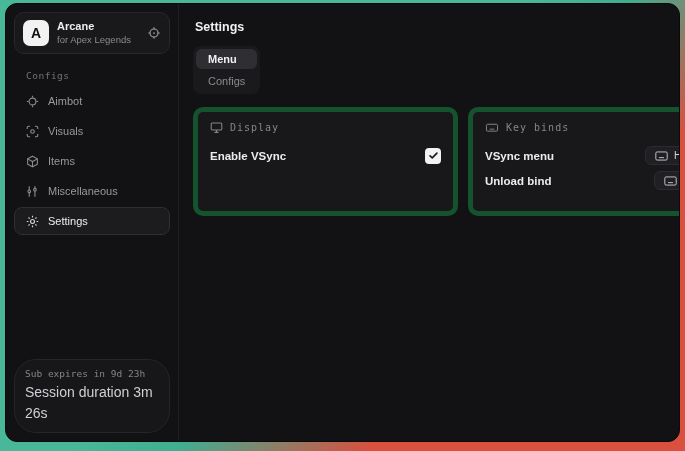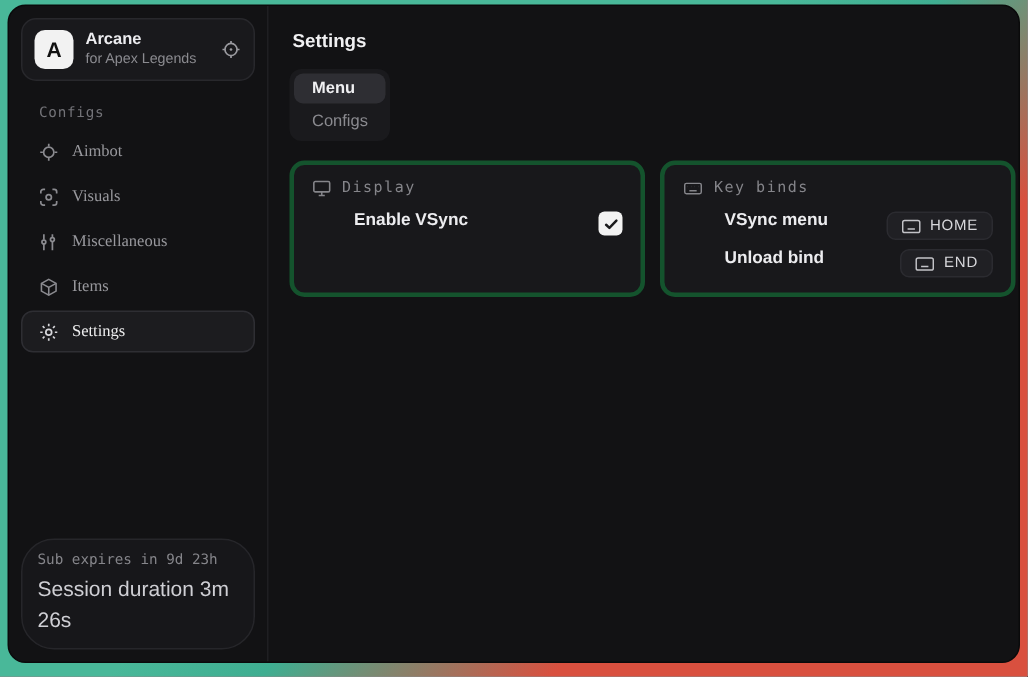--- a/index.html
+++ b/index.html
@@ -32,21 +32,21 @@
   .brand-ico { color:#9a9a9f; display:flex; }
   .cat-label {
     color:#737378; font-size:9.5px; letter-spacing:0.5px;
     font-family:"DejaVu Sans Mono",monospace;
     margin:16px 0 6px 12px;
   }
   .nav { display:flex; flex-direction:column; gap:2px; }
   .nav-item {
     display:flex; align-items:center; gap:9px;
     height:28px; padding:0 11px; border-radius:8px;
-    color:#98989d; font-size:11px; cursor:pointer; border:1px solid transparent;font-family:Liberation Serif, serif;
+    color:#98989d; font-size:11px; cursor:pointer; border:1px solid transparent;
   }
   .nav-item .ni { display:flex; color:#8a8a8f; }
   .nav-item.active { background:#1c1c1f; border-color:#2e2e33; color:#eeeeef; }
   .nav-item.active .ni { color:#d6d6da; }
   .side-spacer { flex:1; }
   .status-card {
     background:#17171a; border:1px solid #26262a; border-radius:22px;
     padding:7px 10px; line-height:1.55;
   }
   .status-l1 { color:#85858a; font-size:9.5px; font-family:"DejaVu Sans Mono",monospace; }
@@ -58,30 +58,30 @@
     display:inline-flex; align-self:flex-start; gap:2px;
     background:#1a1a1d; border-radius:8px; padding:3px;flex-direction:column;
   }
   .tab {
     padding:4px 12px; border-radius:6px; font-size:11px;
     color:#8a8a8f; cursor:pointer;
   }
   .tab.active { background:#2e2e33; color:#f0f0f2; font-weight:bold; }
   .cards { display:flex; gap:10px; margin-top:13px; }
   .card {
-    width:237px; background:#18181b; border:3px solid #14532d;
-    border-radius:10px; padding:9px 12px 4px;
+    width:265px; background:#18181b; border:5px solid #14532d;
+    border-radius:10px; padding:9px 12px 18px;
   }
   .card-head {
     display:flex; align-items:center; gap:7px;
     color:#85858a; font-size:10px; letter-spacing:1px;
     font-family:"DejaVu Sans Mono",monospace; margin-bottom:9px;
   }
   .card-head .ci { display:flex; color:#85858a; }
-  .row { display:flex; align-items:flex-start; justify-content:space-between; height:25px;margin-left:28px; }
+  .row { display:flex; align-items:center; justify-content:space-between; height:25px; }
   .row-label { color:#ececef; font-size:11.5px; font-weight:bold; }
   .checkbox {
     width:16px; height:16px; border-radius:4px; background:#f2f2f2;
     display:flex; align-items:center; justify-content:center; cursor:pointer;
   }
   .pill-input {
     display:flex; align-items:center; gap:8px;
     background:#232327; border-radius:6px; padding:3px 9px; cursor:text;
   }
   .pill-value { color:#77777c; font-size:10px; font-family:"DejaVu Sans Mono",monospace; }
@@ -143,40 +143,40 @@
             <path d="M14.5 11v1.5a2 2 0 0 1-2 2H11"></path>
               <path d="M5 14.5H3.5a2 2 0 0 1-2-2V11"></path>
             <circle cx="8" cy="8" r="2.2"></circle>
           </svg>
         </span>
         <span>Visuals</span>
       </div>
 
       <div class="nav-item">
         <span class="ni">
+          <svg width="13" height="13" viewBox="0 0 16 16" fill="none" stroke="currentColor" stroke-width="1.3">
+            <path d="M8 1.5 14 4.8v6.4L8 14.5 2 11.2V4.8Z"></path>
+            <path d="M2 4.8 8 8.1l6-3.3M8 8.1v6.4"></path>
+          </svg>
+        </span>
+        <span>Items</span>
+      </div>
+
+      <div class="nav-item">
+        <span class="ni">
           <svg width="13" height="13" viewBox="0 0 16 16" fill="none" stroke="currentColor" stroke-width="1.4">
             <line x1="4" y1="1.5" x2="4" y2="6"></line>
               <line x1="4" y1="9.5" x2="4" y2="14.5"></line>
               <circle cx="4" cy="7.8" r="1.6"></circle>
             <line x1="11" y1="1.5" x2="11" y2="4"></line>
               <line x1="11" y1="7.5" x2="11" y2="14.5"></line>
               <circle cx="11" cy="5.8" r="1.6"></circle>
           </svg>
         </span>
         <span>Miscellaneous</span>
-      </div>
-
-      <div class="nav-item">
-        <span class="ni">
-          <svg width="13" height="13" viewBox="0 0 16 16" fill="none" stroke="currentColor" stroke-width="1.3">
-            <path d="M8 1.5 14 4.8v6.4L8 14.5 2 11.2V4.8Z"></path>
-            <path d="M2 4.8 8 8.1l6-3.3M8 8.1v6.4"></path>
-          </svg>
-        </span>
-        <span>Items</span>
       </div>
 
       <div class="nav-item active">
         <span class="ni">
           <svg width="13" height="13" viewBox="0 0 16 16" fill="none" stroke="currentColor" stroke-width="1.4">
             <circle cx="8" cy="8" r="2.4"></circle>
             <line x1="8" y1="1" x2="8" y2="3"></line>
               <line x1="8" y1="13" x2="8" y2="15"></line>
             <line x1="1" y1="8" x2="3" y2="8"></line>
               <line x1="13" y1="8" x2="15" y2="8"></line>

